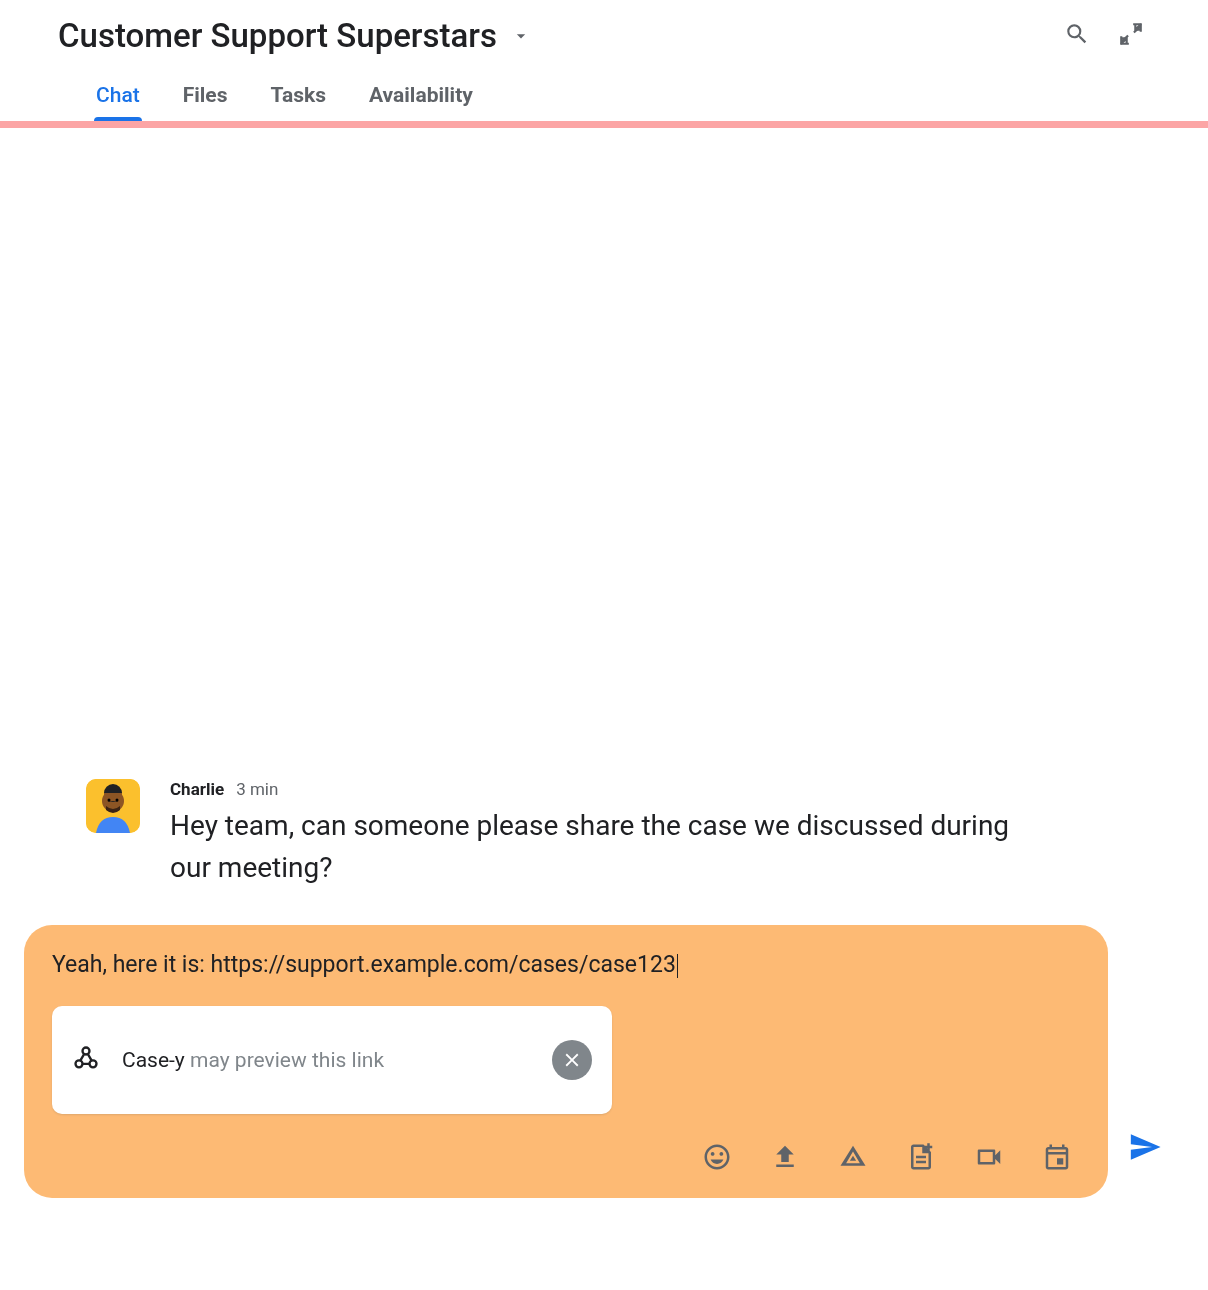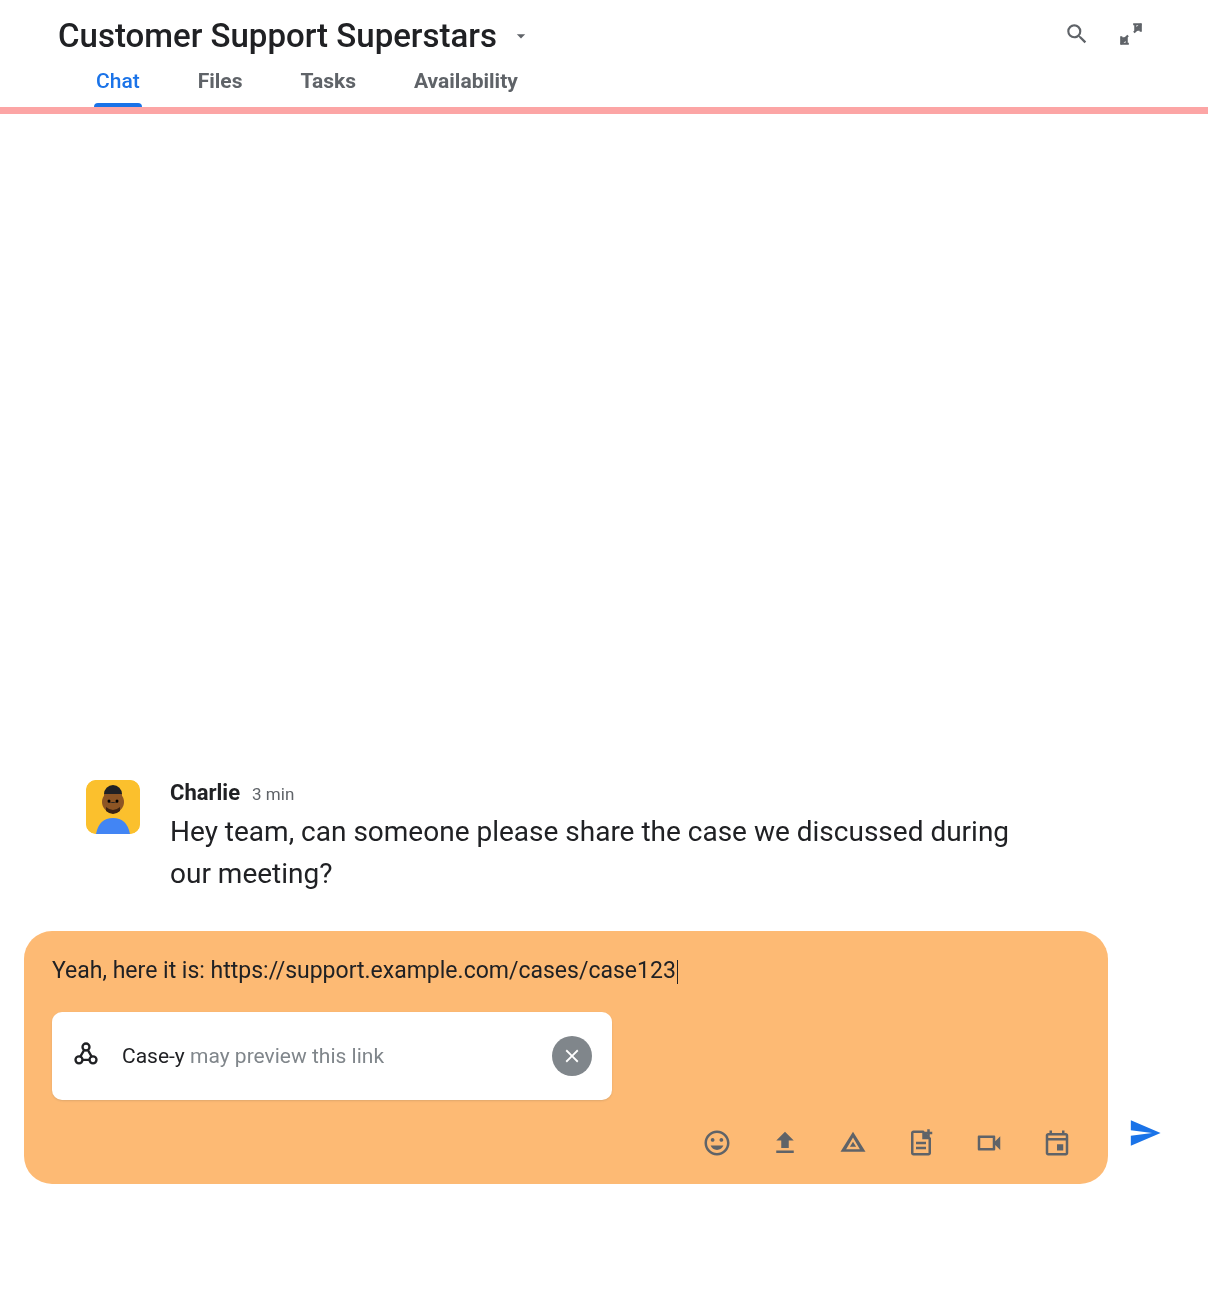--- a/index.html
+++ b/index.html
@@ -38,22 +38,22 @@
       padding-right: 40px;
     }
     .header-icons svg { width: 26px; height: 26px; fill: #5f6368; }
     .member-count {
       font-size: 21px;
       color: #5f6368;
       margin-top: 4px;
     }
     .tabs {
       display: flex;
-      gap: 58px;
-      margin-top: 14px;
+      gap: 43px;
+      margin-top: 28px;
       padding-left: 38px;
     }
     .tab {
       font-size: 21px;
       color: #5f6368;
       padding-bottom: 14px;
       cursor: pointer;
       position: relative;
       font-weight: bold;
     }
@@ -96,21 +96,21 @@
     }
     .avatar svg { width: 54px; height: 54px; }
     .msg-content { flex: 1; padding-right: 160px; }
     .msg-header {
       display: flex;
       align-items: baseline;
       gap: 12px;
       margin-bottom: 6px;
     }
     .msg-author {
-      font-size: 22px;
+      font-size: 17px;
       font-weight: 700;
       color: #202124;
     }
     .msg-time {
       font-size: 17px;
       color: #5f6368;
     }
     .msg-text {
       font-size: 28px;
       color: #202124;
@@ -138,21 +138,21 @@
       display: inline-block;
       width: 1.5px;
       height: 24px;
       background: #202124;
       vertical-align: text-bottom;
       margin-left: 1px;
     }
     .link-preview {
       background: #fff;
       border-radius: 10px;
-      padding: 24px 20px;
+      padding: 34px 20px;
       display: flex;
       align-items: center;
       gap: 22px;
       width: 560px;
       box-shadow: 0 1px 2px rgba(60,64,67,.15);
       margin-bottom: 28px;
     }
     .link-preview .preview-icon svg { width: 28px; height: 28px; }
     .link-preview .preview-text {
       flex: 1;

